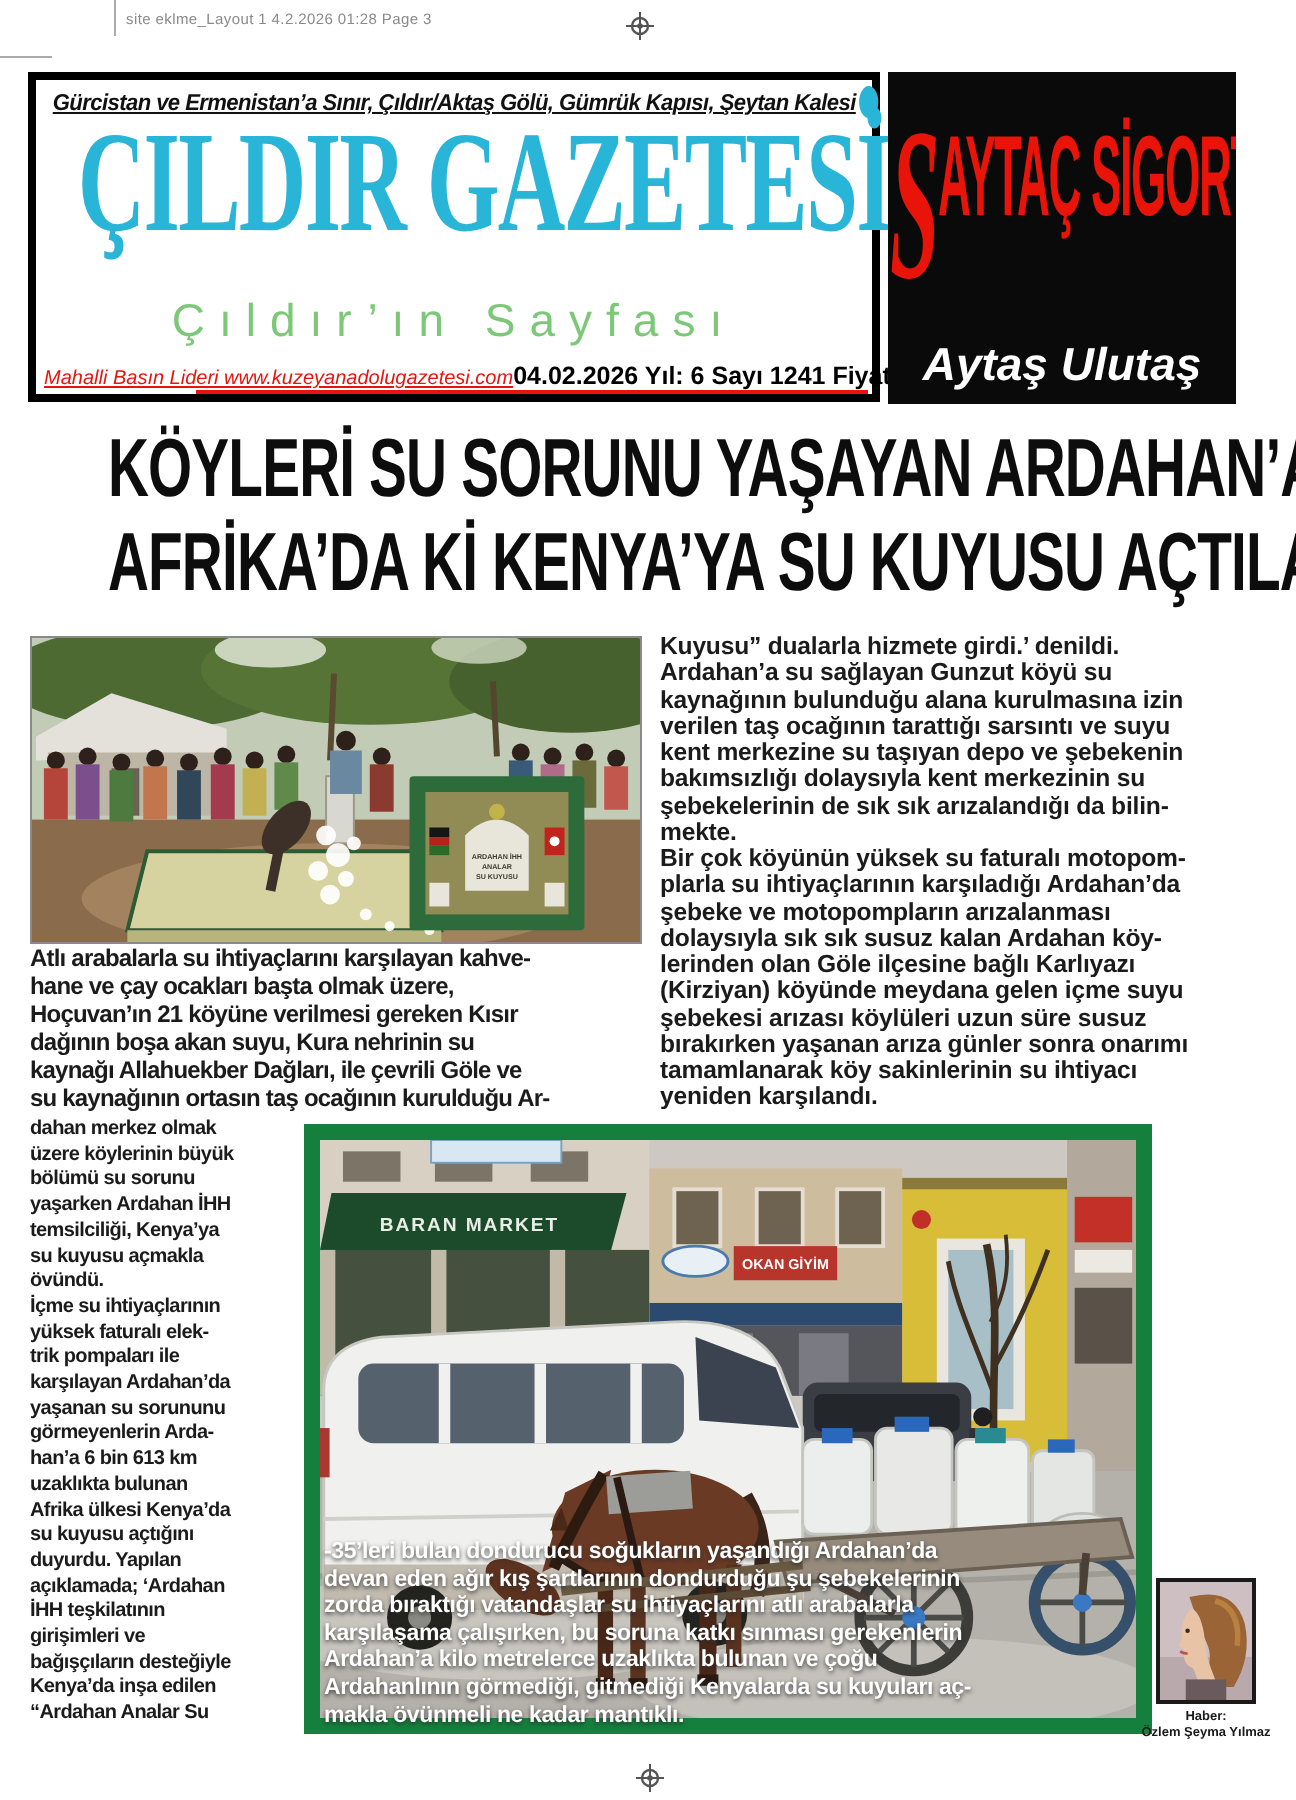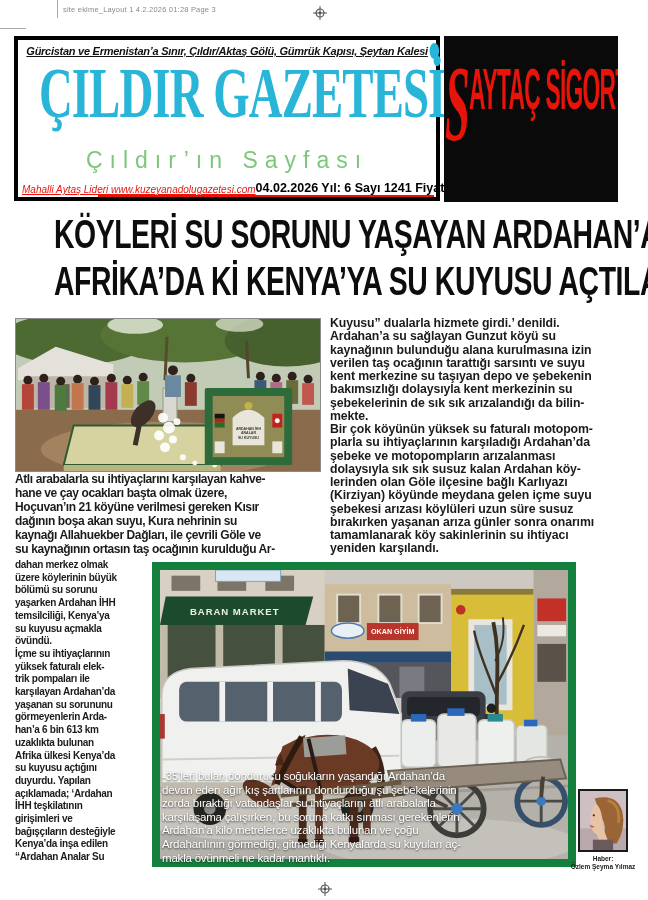--- a/index.html
+++ b/index.html
@@ -51,21 +51,21 @@
   
   .bodytext{font-weight:bold;color:#1b1b1b;white-space:pre-line;overflow:hidden;}
   .col-right{left:330px;top:317px;width:308px;font-size:12.3px;line-height:13.25px;letter-spacing:-.1px;}
   .col-left-wide{left:15px;top:473px;width:316px;font-size:12px;line-height:13.9px;letter-spacing:-.4px;}
   .col-left-narrow{left:15px;top:559px;width:138px;font-size:10px;line-height:12.7px;letter-spacing:-.3px;}
 
   
   .photo1{left:15px;top:318px;width:306px;height:154px;border:1px solid #8a8a8a;box-sizing:border-box;}
   .photo2{left:152px;top:562px;width:424px;height:305px;border:8px solid #15803d;box-sizing:border-box;background:#cdc9c2;}
   .photo1 svg,.photo2 svg,.portrait svg{display:block;width:100%;height:100%;}
-  .caption{left:162px;top:770px;width:406px;font-size:11.5px;font-weight:normal;color:#fff;
+  .caption{left:162px;top:770px;width:406px;font-size:11.5px;font-weight:bold;color:#fff;
            line-height:13.6px;white-space:pre-line;letter-spacing:-.2px;
            text-shadow:0 1px 2px rgba(40,40,40,.85);}
 
   
   .portrait{left:578px;top:789px;width:50px;height:63px;border:2px solid #1a1a1a;
             box-sizing:border-box;background:#cdbfc2;}
   .byline{left:566px;top:855px;width:74px;text-align:center;font-size:6.5px;font-weight:bold;
           line-height:7.5px;color:#1a1a1a;}
 
   
@@ -96,29 +96,30 @@
         <line x1="0" y1="7" x2="14" y2="7" stroke="#555" stroke-width="1"></line>
         <circle cx="7" cy="7" r="1.4" fill="#555"></circle>
       </svg>
   </div>
 
   <div class="abs masthead">
     <div class="topline"><span>Gürcistan ve Ermenistan’a Sınır, Çıldır/Aktaş Gölü, Gümrük Kapısı, Şeytan Kalesi</span><span class="topline-dot"></span></div>
     <div class="mast-title">ÇILDIR GAZETESİ</div>
     <div class="mast-sub">Çıldır’ın Sayfası</div>
     <div class="mast-bottom">
-      <span class="motto">Mahalli Aytaş Lideri www.kuzeyanadolugazetesi.com</span>
+      <span class="motto">Mahalli Basın Lideri www.kuzeyanadolugazetesi.com</span>
       <span class="dateline">04.02.2026 Yıl: 6 Sayı 1241 Fiyatı: 5 TL.</span>
     </div>
     <div class="redline"></div>
   </div>
 
   <div class="abs ad">
     <div class="ad-s">S</div>
     <div class="ad-brand">AYTAÇ SİGORTA</div>
+    <div class="ad-person">Aytaş Ulutaş</div>
   </div>
 
   <div class="abs headline">
     <span class="hl-line">KÖYLERİ SU SORUNU YAŞAYAN ARDAHAN’A DEĞİL,</span>
     <span class="hl-line">AFRİKA’DA Kİ KENYA’YA SU KUYUSU AÇTILAR!</span>
   </div>
 
   <div class="abs photo1">
     <svg viewBox="0 0 306 154" preserveAspectRatio="none">
       <rect x="0" y="0" width="306" height="154" fill="#c2cbb5"></rect>

